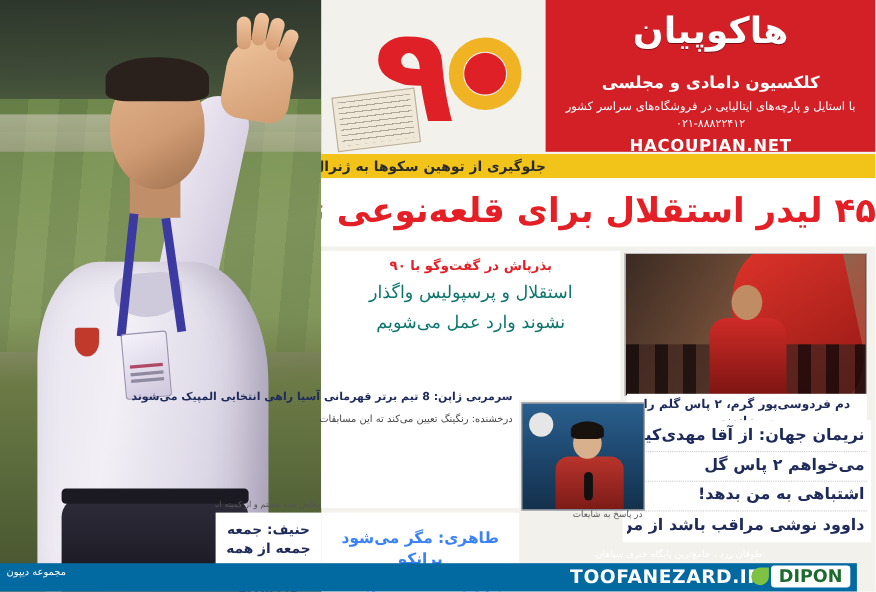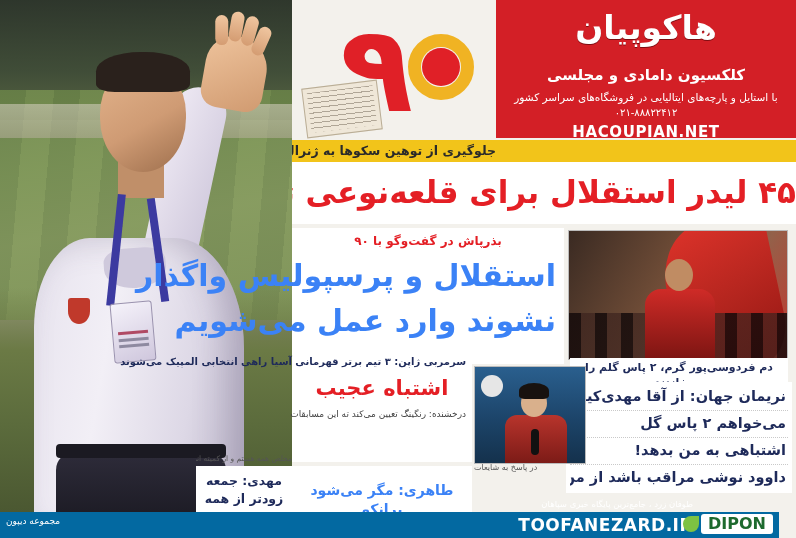--- a/index.html
+++ b/index.html
@@ -351,23 +351,23 @@
     text-align: center;
   }
   .b-kicker {
     color: #e41f25;
     font-size: 12px;
     font-weight: bold;
     line-height: 18px;
     white-space: nowrap;
   }
   .b-title {
-    color: #3b82f6;
-    font-size: 30px;
-    font-weight: bold;
+    color: #0f766e;
+    font-size: 16px;
+    font-weight: normal;
     line-height: 1.3;
     margin-top: 6px;
     white-space: nowrap;
   }
 
   
   .photo-celebration {
     position: absolute;
     right: 8px;
     top: 230px;
@@ -645,21 +645,21 @@
     overflow: hidden;
   }
   .tiny-note2 {
     position: absolute;
     left: 474px;
     top: 462px;
     width: 110px;
     color: #555;
     font-size: 8px;
     line-height: 11px;
-    text-align: left;
+    text-align: right;
     white-space: nowrap;
     overflow: hidden;
   }
 </style>
 </head>
 <body>
 
 <div id="page">
 
   <div class="photo-coach">
@@ -727,43 +727,42 @@
   <div class="photo-caption">دم فردوسی‌پور گرم، ۲ پاس گلم را سوزاندند</div>
 
   <div class="right-list">
     <div class="rl-item">نریمان جهان: از آقا مهدی‌کیانی</div>
     <div class="rl-item">می‌خواهم ۲ پاس گل</div>
     <div class="rl-item">اشتباهی به من بدهد!</div>
     <div class="rl-item">داوود نوشی مراقب باشد از من «لایی» نخورد</div>
   </div>
 
   <div class="block-japan">
-    <div class="bj-kicker">سرمربی ژاپن: ۳ تیم برتر قهرمانی آسیا راهی انتخابی المپیک می‌شوند</div>
-    <div class="bj-title">اشتباه عجیب</div>
+    <div class="bj-kicker">سرمربی ژاپن: 8 تیم برتر قهرمانی آسیا راهی انتخابی المپیک می‌شوند</div>
     <div class="bj-sub">درخشنده: رنگینگ تعیین می‌کند ته این مسابقات</div>
   </div>
 
   <div class="photo-presser">
     <div class="pr-backdrop"></div>
     <div class="pr-logo"></div>
     <div class="pr-body"></div>
     <div class="pr-head"></div>
     <div class="pr-hair"></div>
     <div class="pr-mic"></div>
   </div>
   <div class="tiny-note2">در پاسخ به شایعات</div>
 
   <div class="box-taheri">
     <div class="bq-text">طاهری: مگر می‌شود برانکو</div>
     <div class="bq-text">نباشد و من می‌مانم و نارنجکم؟</div>
   </div>
 
   <div class="tiny-note">مخلص همه هستم و از کمیته انضباطی حاضر می‌شوم</div>
   <div class="box-hanif">
-    <div class="bq-small">مهدی: جمعه زودتر از همه</div>
+    <div class="bq-small">حنیف: جمعه جمعه از همه</div>
     <div class="bq-small">می‌روم ورزشگاه</div>
   </div>
 
   <div class="footer-strip">
     <div class="footer-left-note">مجموعه دیپون</div>
     <div class="footer-sub">طوفان زرد ، جامع‌ترین پایگاه خبری سپاهان</div>
     <div class="footer-site">TOOFANEZARD.IR</div>
     <div class="dipon-leaf"></div>
     <div class="dipon">DIPON</div>
   </div>

